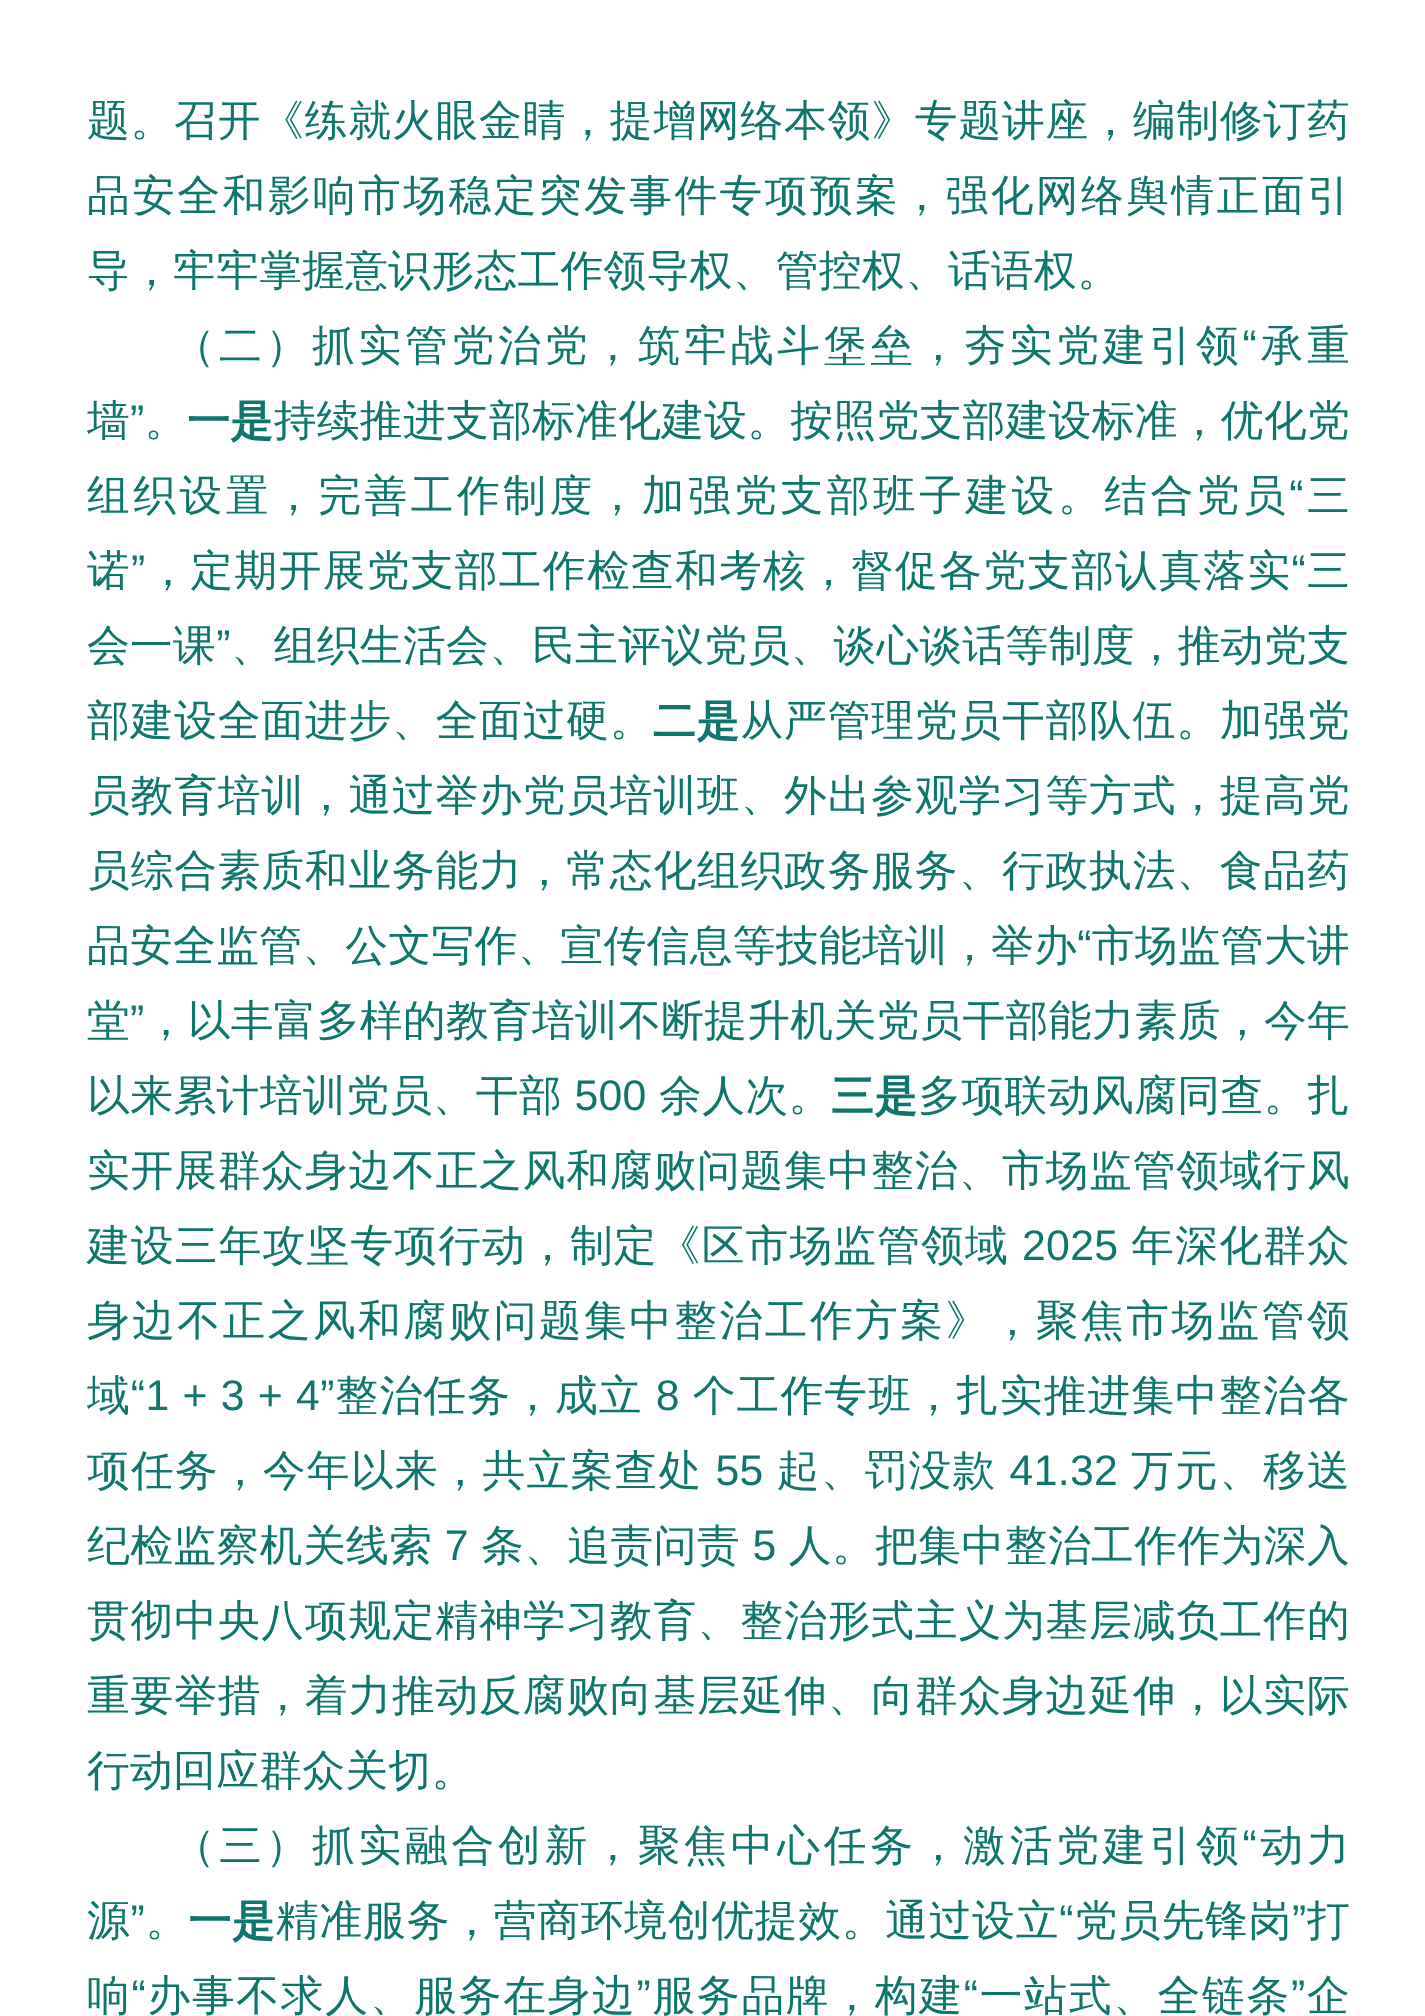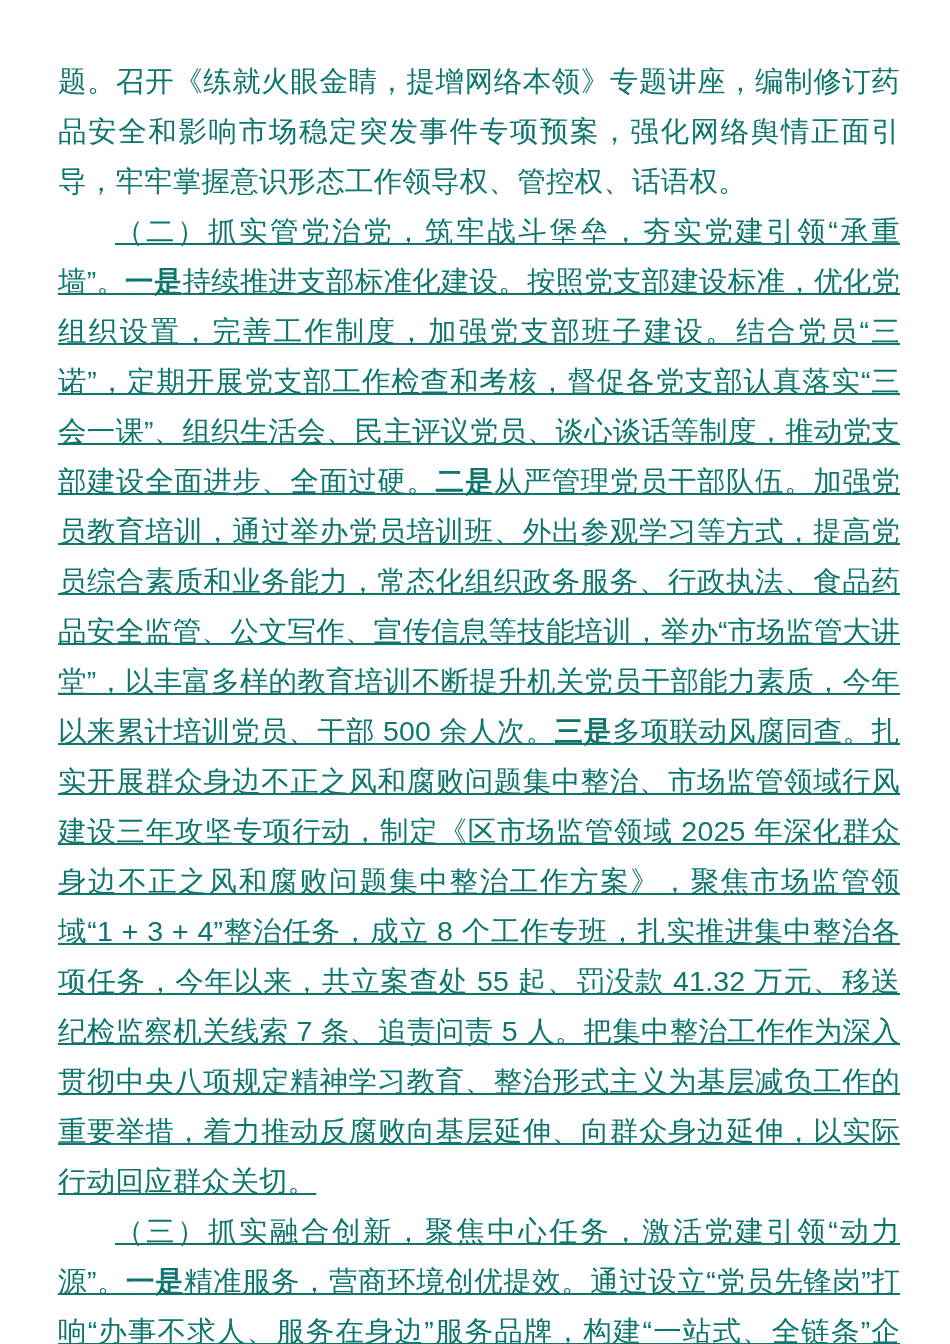--- a/index.html
+++ b/index.html
@@ -31,21 +31,20 @@
     line-height: 50px;
     text-align: justify;
     text-justify: inter-ideograph;
     letter-spacing: 0.2px;
     word-break: break-all;
     color: #0f766e;
     font-weight: 400;
   }
   p.indent {
     text-indent: 2em;
-    text-decoration: underline;
   }
   b.enum {
     font-weight: 700;
   }
 </style>
 </head>
 <body>
 
 <div class="page">
   <div class="doc-body">

